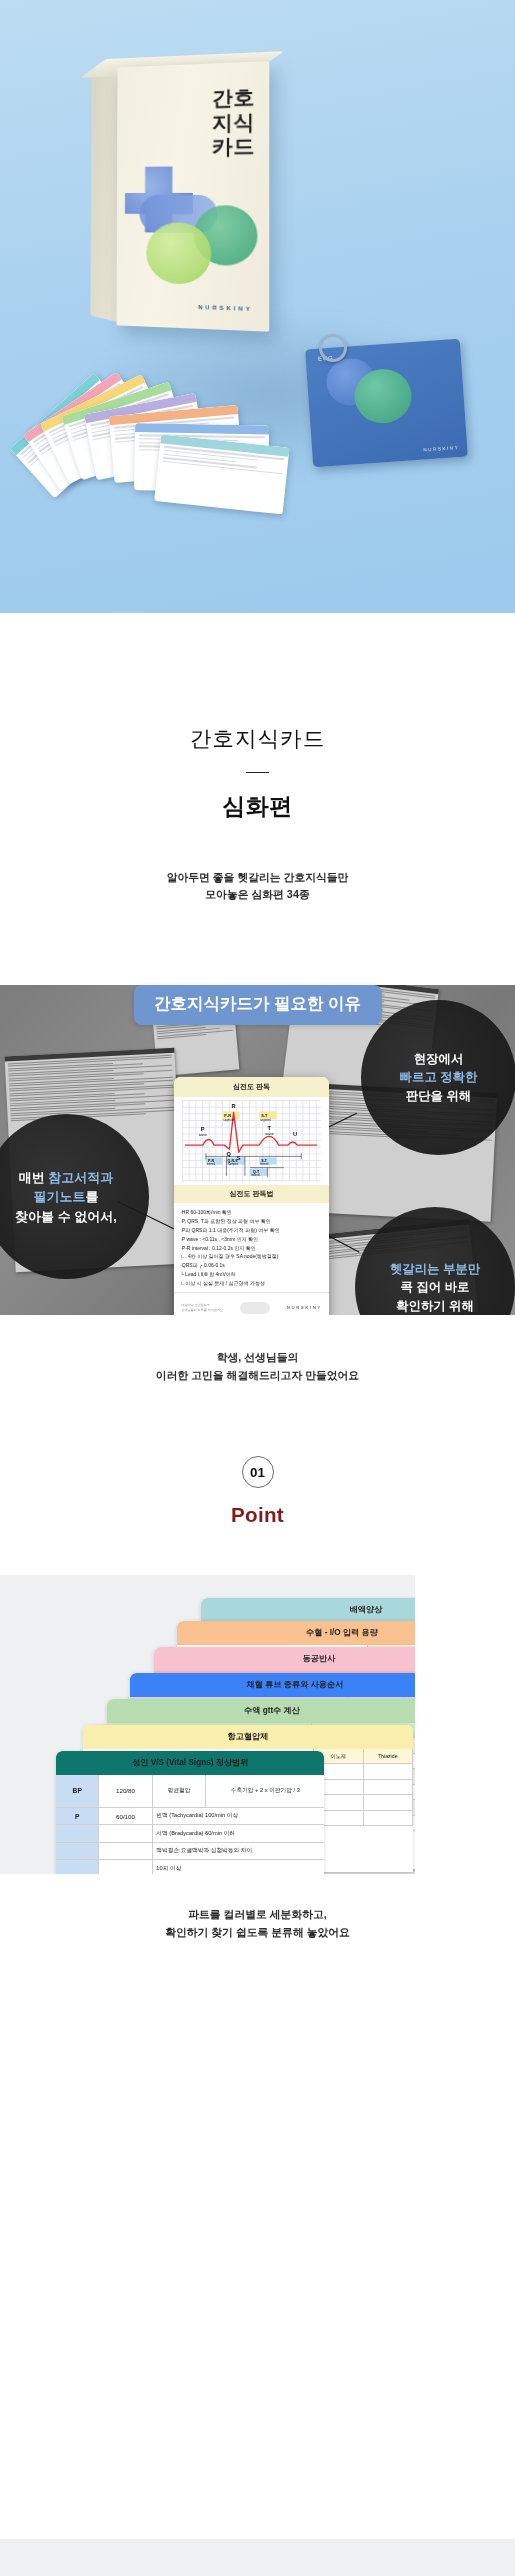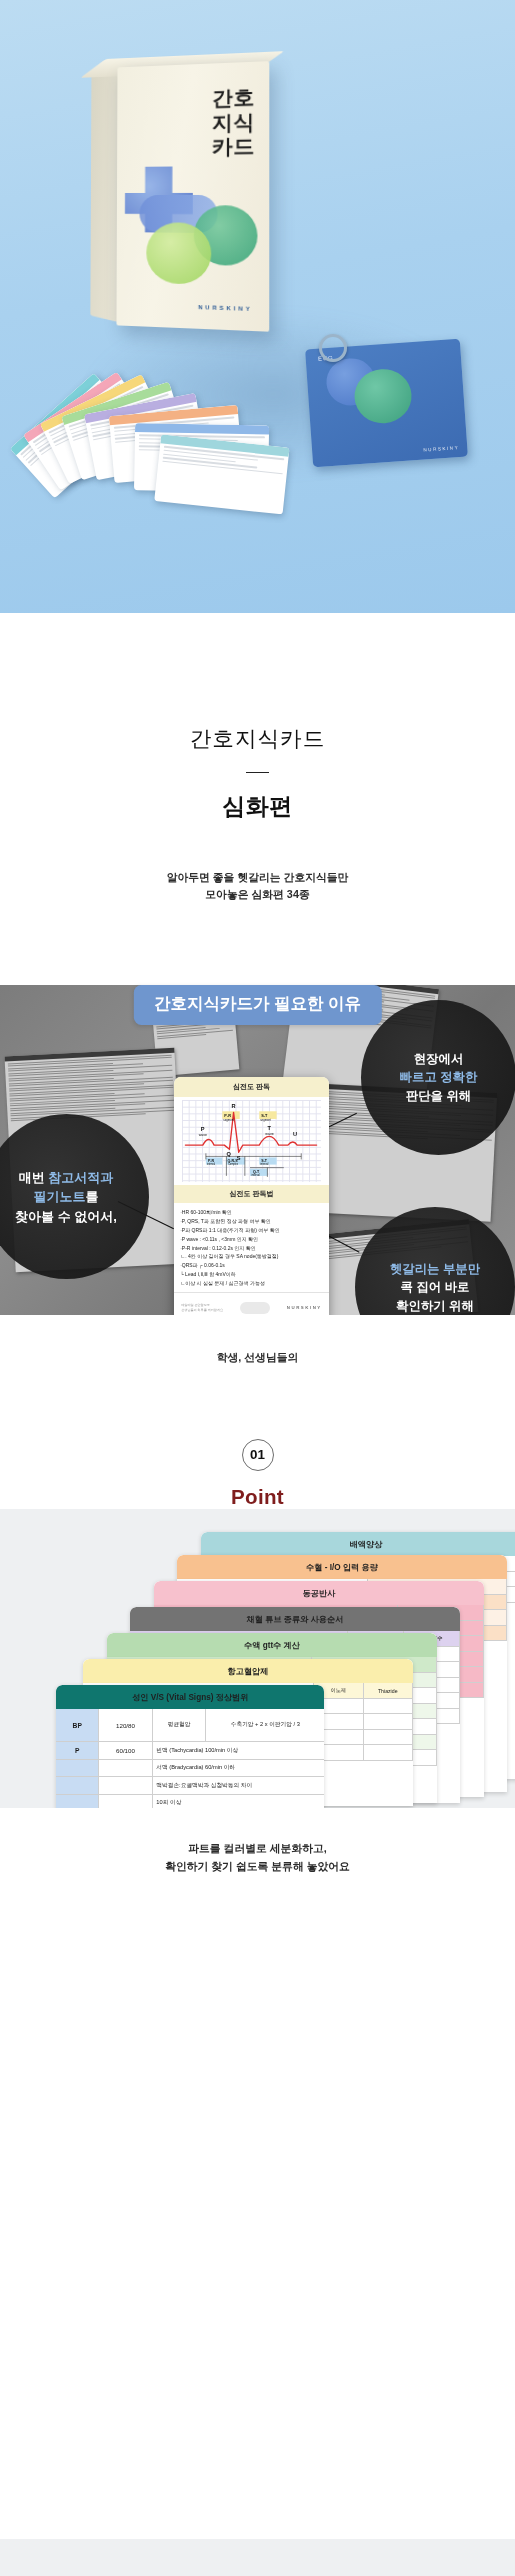--- a/index.html
+++ b/index.html
@@ -189,21 +189,21 @@
   
   .point { width:515px; text-align:center; padding:72px 0 0; }
   .point .num {
     width:32px; height:32px; border:1px solid #6e6e6e; border-radius:50%;
     margin:0 auto; display:flex; align-items:center; justify-content:center;
     font-size:13.4px; font-weight:700; color:#111;
   }
   .point .lbl { margin-top:14.4px; font-size:20.6px; font-weight:800; letter-spacing:0.3px; color:#7f1d1d; }
 
   
-  .fanwrap { position:relative; width:515px; height:299px; background:#eef0f2; overflow:hidden;text-align:right; }
+  .fanwrap { position:relative; width:415px; height:299px; margin-top:48px; background:#eef0f2; overflow:hidden;text-align:right; }
   .stack { position:absolute; left:46px; top:23px; width:428px; height:268px; }
   .scard {
     position:absolute; left:0; width:330px; border-radius:6.2px 6.2px 0 0;
     box-shadow:0 1.5px 4.6px rgba(0,0,0,.16); overflow:hidden; background:#fff;
   }
   .scard .s-head {
     height:24px; display:flex; align-items:center; justify-content:center;
     font-size:8.2px; font-weight:800; color:#1f1f1f; border-radius:6.2px 6.2px 0 0;
   }
   .scard .s-grid { background:#fff; }
@@ -534,20 +534,21 @@
         <div>
           <div class="hl">헷갈리는 부분만</div>
           <div>콕 집어 바로</div>
           <div>확인하기 위해</div>
         </div>
       </div>
     </div>
 
     <div class="closing">
       <p>학생, 선생님들의</p>
+      <p>이러한 고민을 해결해드리고자 만들었어요</p>
     </div>
   </section>
 
   <section class="point">
     <div class="num">01</div>
     <div class="lbl">Point</div>
   </section>
 
   <section class="fanwrap">
     <div class="stack">
@@ -626,21 +627,21 @@
           <div class="row">
               <div style="width:74%"></div>
               <div style="width:26%;justify-content:center">
                 <span style="display:block;width:14.4px;height:14.4px;border-radius:50%;background:#111"></span>
               </div>
             </div>
         </div>
       </div>
 
       <div class="scard" style="left:84px;top:75px;height:196px;z-index:4;">
-        <div class="s-head" style="background:#737373">채혈 튜브 종류와 사용순서</div>
+        <div class="s-head" style="background:#3b82f6">채혈 튜브 종류와 사용순서</div>
         <div class="s-grid">
           <div class="row" style="background:#ddd2ef;font-weight:700;justify-content:flex-end;">
             <div style="width:66%"></div>
             <div style="width:17%;justify-content:center">혈량</div>
             <div style="width:17%;justify-content:center">혼합 횟수</div>
           </div>
           <div class="row">
               <div style="width:66%"></div>
               <div style="width:17%;justify-content:center">인 (2set) 아 (1set)</div>
               <div style="width:17%;justify-content:center">8-10</div>

